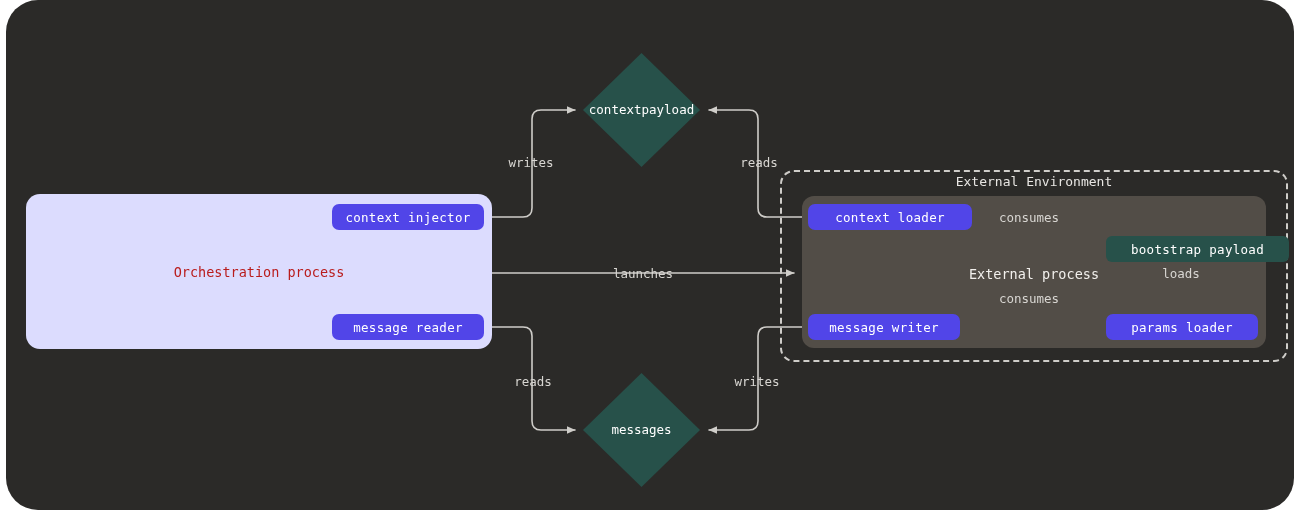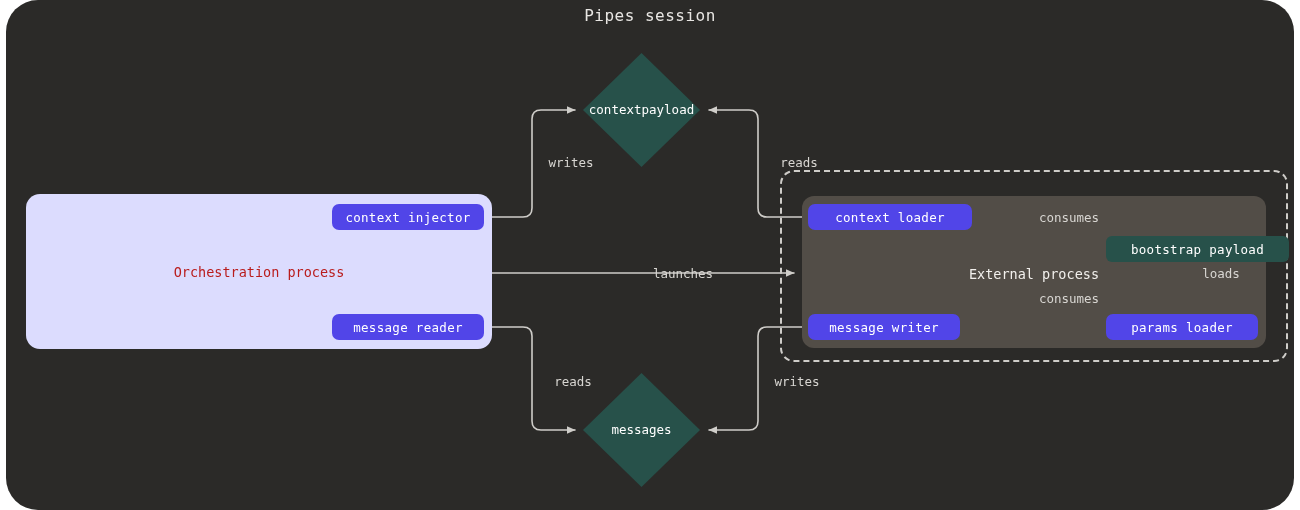--- a/index.html
+++ b/index.html
@@ -34,30 +34,29 @@
   .tealbox{position:absolute;height:26px;border-radius:6px;background:#27514a;
         color:#ffffff;font-size:12.5px;display:flex;align-items:center;
         justify-content:center;letter-spacing:.3px;box-sizing:border-box;}
   .diamond{position:absolute;background:#27514a;}
   .diamond-inner{position:absolute;inset:0;
         clip-path:polygon(50% 0%,100% 50%,50% 100%,0% 50%);background:#27514a;}
   .diamond-text{position:absolute;inset:0;display:flex;
         align-items:center;justify-content:center;color:#ffffff;font-size:12.5px;
         line-height:1.25;text-align:center;}
   .edge-label{position:absolute;color:#d8d6d2;font-size:12.5px;white-space:nowrap;}
-  .el-center{transform:translate(-50%,-50%);margin-left:40px;}
+  .el-center{transform:translate(-50%,-50%);}
 </style>
 </head>
 <body>
 
 <div id="stage">
 
   <div id="canvas"></div>
 
-  <div id="title">Pipes session</div>
 
   <svg class="edges">
     <defs>
       <marker id="ah" markerWidth="9" markerHeight="9" refX="8" refY="4.5" orient="auto" markerUnits="userSpaceOnUse">
         <path d="M0,0.7 L8.4,4.5 L0,8.3 z" fill="#cfcdc9"></path>
       </marker>
     </defs>
     <g fill="none" stroke="#cfcdc9" stroke-width="1.6" stroke-linejoin="round" stroke-linecap="round">
 
       <path d="M492,217 L523,217 Q532,217 532,208 L532,119 Q532,110 541,110 L575,110" marker-end="url(#ah)"></path>
@@ -77,20 +76,21 @@
       <path d="M1182,315 L1182,238" marker-end="url(#ah)"></path>
     </g>
   </svg>
 
   <div class="node" id="orch"></div>
   <div id="orch-label">Orchestration process</div>
   <div class="pill" style="left:332px;top:204px;width:152px;">context injector</div>
   <div class="pill" style="left:332px;top:314px;width:152px;">message reader</div>
 
   <div class="node" id="extenv"></div>
+  <div id="extenv-title">External Environment</div>
   <div class="node" id="extproc"></div>
   <div id="extproc-label">External process</div>
 
   <div class="pill" style="left:808px;top:204px;width:164px;">context loader</div>
   <div class="pill" style="left:808px;top:314px;width:152px;">message writer</div>
   <div class="pill" style="left:1106px;top:314px;width:152px;">params loader</div>
   <div class="tealbox" style="left:1106px;top:204px;width:183px;margin-top:32px;">bootstrap payload</div>
 
   <div class="diamond" style="left:583px;top:53px;width:117px;height:114px;background:transparent;">
     <div class="diamond-inner"></div>

